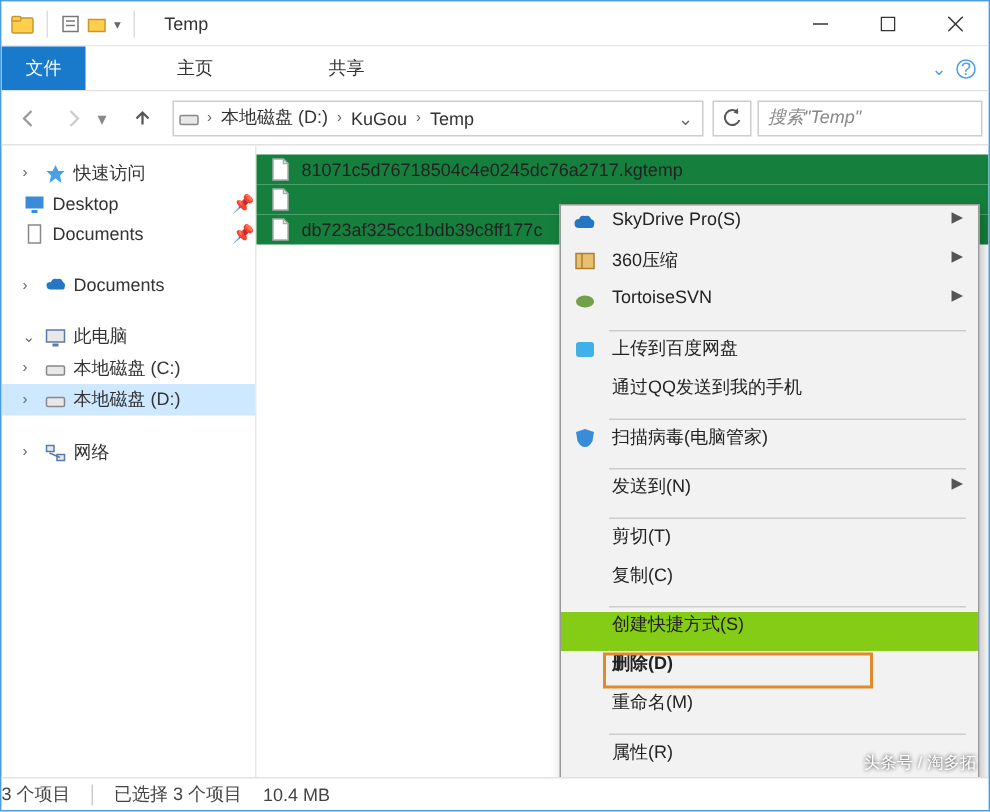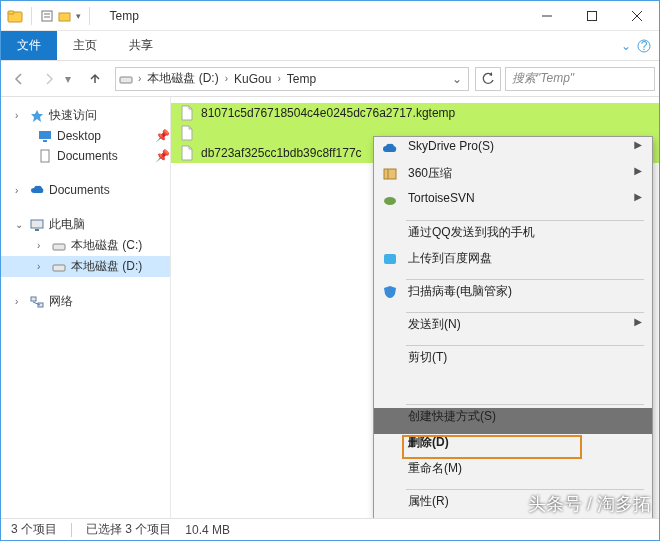--- a/index.html
+++ b/index.html
@@ -6,21 +6,21 @@
 body { width: 660px; height: 541px; overflow: hidden; background: #fff; border: 1px solid #4a9de0; position: relative; }
 
 .titlebar { height: 30px; display: flex; align-items: center; background: #fff; border-bottom: 1px solid #e8e8e8; }
 .qat { display: flex; align-items: center; gap: 4px; padding: 0 6px; }
 .qat .folder-ico { width: 16px; height: 16px; display: flex; align-items: center; justify-content: center; }
 .qat-sep { width: 1px; height: 18px; background: #ddd; margin: 0 4px; }
 .title-text { padding-left: 10px; color: #333; }
 .win-btns { margin-left: auto; display: flex; }
 .win-btn { width: 45px; height: 30px; display: flex; align-items: center; justify-content: center; color: #555; }
 
-.ribbon { height: 30px; display: flex; align-items: stretch; background: #fff; border-bottom: 1px solid #e1e1e1; }
+.ribbon { height: 30px; display: flex; align-items: stretch; background: #fff; border-bottom: 1px solid #e1e1e1; gap: 45px; }
 .ribbon-tab { padding: 0 16px; display: flex; align-items: center; color: #333; }
 .ribbon-tab.file { background: #1979ca; color: #fff; }
 .ribbon-spacer { flex: 1; }
 .ribbon-right { display: flex; align-items: center; padding-right: 8px; gap: 6px; color: #4aa0e0; }
 .expand-caret { color: #4aa0e0; }
 
 .navbar { height: 36px; display: flex; align-items: center; padding: 4px 4px; gap: 2px; background: #fff; border-bottom: 1px solid #e1e1e1; }
 .nav-btn { width: 28px; height: 28px; display: flex; align-items: center; justify-content: center; color: #888; }
 .nav-btn.enabled { color: #333; }
 .nav-caret { width: 14px; color: #888; }
@@ -29,42 +29,42 @@
 .bc-item { padding: 0 4px; color: #333; }
 .bc-sep { color: #666; padding: 0 2px; font-size: 10px; }
 .bc-drop { margin-left: auto; padding: 0 6px; color: #666; }
 .refresh-btn { width: 26px; height: 24px; border: 1px solid #ccc; display: flex; align-items: center; justify-content: center; margin-right: 2px; color: #555; }
 .searchbox { width: 150px; height: 24px; border: 1px solid #ccc; display: flex; align-items: center; padding: 0 6px; color: #888; font-style: italic; }
 
 .body { display: flex; height: 423px; }
 .sidebar { width: 170px; border-right: 1px solid #e8e8e8; padding: 8px 0; overflow: hidden; }
 .side-group { margin-bottom: 14px; }
 .side-item { display: flex; align-items: center; padding: 2px 0 2px 14px; gap: 4px; color: #333; min-height: 20px; }
-.side-item.child { padding-left: 36px; }
+.side-item.child { padding-left: 14px; }
 .side-item.sel { background: #cde8ff; }
 .side-icon { width: 16px; height: 16px; display: flex; align-items: center; justify-content: center; }
 .tree-caret { width: 10px; font-size: 10px; color: #666; }
 
 .content { flex: 1; padding: 6px 0; position: relative; }
 .file-row { display: flex; align-items: center; padding: 2px 8px; gap: 6px; }
-.file-row.sel { background: #bef264; }
+.file-row.sel { background: #15803d; }
 .file-ico { width: 16px; height: 16px; display: flex; align-items: center; justify-content: center; }
 .file-name { color: #222; white-space: nowrap; }
 
 .context-menu { position: absolute; left: 372px; top: 135px; width: 280px; background: #f2f2f2; border: 1px solid #999; box-shadow: 2px 4px 8px rgba(0,0,0,0.25); padding: 2px 0; }
 .menu-item { display: flex; align-items: flex-start; height: 26px; padding: 0 10px 0 6px; gap: 8px; color: #222; }
-.menu-item:hover, .menu-item.hover { background: #737373; }
+.menu-item:hover, .menu-item.hover { background: #84cc16; }
 .menu-item.highlight { position: relative; font-weight: bold; }
 .menu-item.highlight::after { content: ''; position: absolute; left: 28px; top: 1px; right: 70px; bottom: 1px; border: 2px solid #e08a2a; pointer-events: none; }
 .menu-icon { width: 20px; height: 18px; display: flex; align-items: center; justify-content: center; }
 .menu-label { flex: 1; }
 .menu-arrow { color: #555; font-size: 10px; }
 .menu-sep { height: 1px; background: #ccc; margin: 3px 8px 3px 32px; }
 
-.statusbar { position: absolute; bottom: 0; left: 0; right: 0; height: 22px; border-top: 1px solid #e1e1e1; display: flex; align-items: center; padding: 0 10px; gap: 14px; background: #fff; color: #444; }
+.statusbar { position: absolute; bottom: 0; left: 0; right: 0; height: 22px; border-top: 1px solid #e1e1e1; display: flex; align-items: center; padding: 0 0; gap: 14px; background: #fff; color: #444; }
 .status-sep { width: 1px; height: 14px; background: #ccc; }
 
 
 svg { display: block; }
 </style>
 </head>
 <body>
 
 <div class="titlebar">
   <div class="qat">
@@ -309,30 +309,30 @@
     <span class="menu-icon">
         <svg width="16" height="14">
           <ellipse cx="8" cy="8" rx="6" ry="4" fill="#6fa04a"></ellipse>
         </svg>
       </span>
     <span class="menu-label">TortoiseSVN</span>
     <span class="menu-arrow">▶</span>
   </div>
   <div class="menu-sep"></div>
   <div class="menu-item">
+    <span class="menu-icon">
+        <svg width="16" height="14">
+          <rect x="2" y="2" width="12" height="10" rx="2" fill="#3fb0e8"></rect>
+        </svg>
+      </span>
+    <span class="menu-label">上传到百度网盘</span>
+  </div>
+  <div class="menu-item">
     <span class="menu-icon"></span>
     <span class="menu-label">通过QQ发送到我的手机</span>
-  </div>
-  <div class="menu-item">
-    <span class="menu-icon">
-        <svg width="16" height="14">
-          <rect x="2" y="2" width="12" height="10" rx="2" fill="#3fb0e8"></rect>
-        </svg>
-      </span>
-    <span class="menu-label">上传到百度网盘</span>
   </div>
   <div class="menu-sep"></div>
   <div class="menu-item">
     <span class="menu-icon">
         <svg width="16" height="14">
           <path d="M8 1 L14 3 L13 9 Q11 13 8 13 Q5 13 3 9 L2 3 Z" fill="#3a8bd8"></path>
         </svg>
       </span>
     <span class="menu-label">扫描病毒(电脑管家)</span>
   </div>
@@ -342,20 +342,21 @@
     <span class="menu-label">发送到(N)</span>
     <span class="menu-arrow">▶</span>
   </div>
   <div class="menu-sep"></div>
   <div class="menu-item">
     <span class="menu-icon"></span>
     <span class="menu-label">剪切(T)</span>
   </div>
   <div class="menu-item">
     <span class="menu-icon"></span>
+    <span class="menu-label">复制(C)</span>
   </div>
   <div class="menu-sep"></div>
   <div class="menu-item hover">
     <span class="menu-icon"></span>
     <span class="menu-label">创建快捷方式(S)</span>
   </div>
   <div class="menu-item highlight">
     <span class="menu-icon"></span>
     <span class="menu-label">删除(D)</span>
   </div>
@@ -370,13 +371,13 @@
   </div>
 </div>
 
 <div class="statusbar">
   <span>3 个项目</span>
   <span class="status-sep"></span>
   <span>已选择 3 个项目</span>
   <span>10.4 MB</span>
 </div>
 
-<div style="position:absolute;right:8px;bottom:24px;color:#fff;opacity:.85;font-size:18px;text-shadow:0 0 3px #000">头条号 / 淘多拓</div>
+<div style="position:absolute;right:8px;bottom:24px;color:#fff;opacity:.85;font-size:11px;text-shadow:0 0 3px #000">头条号 / 淘多拓</div>
 
 </body></html>

